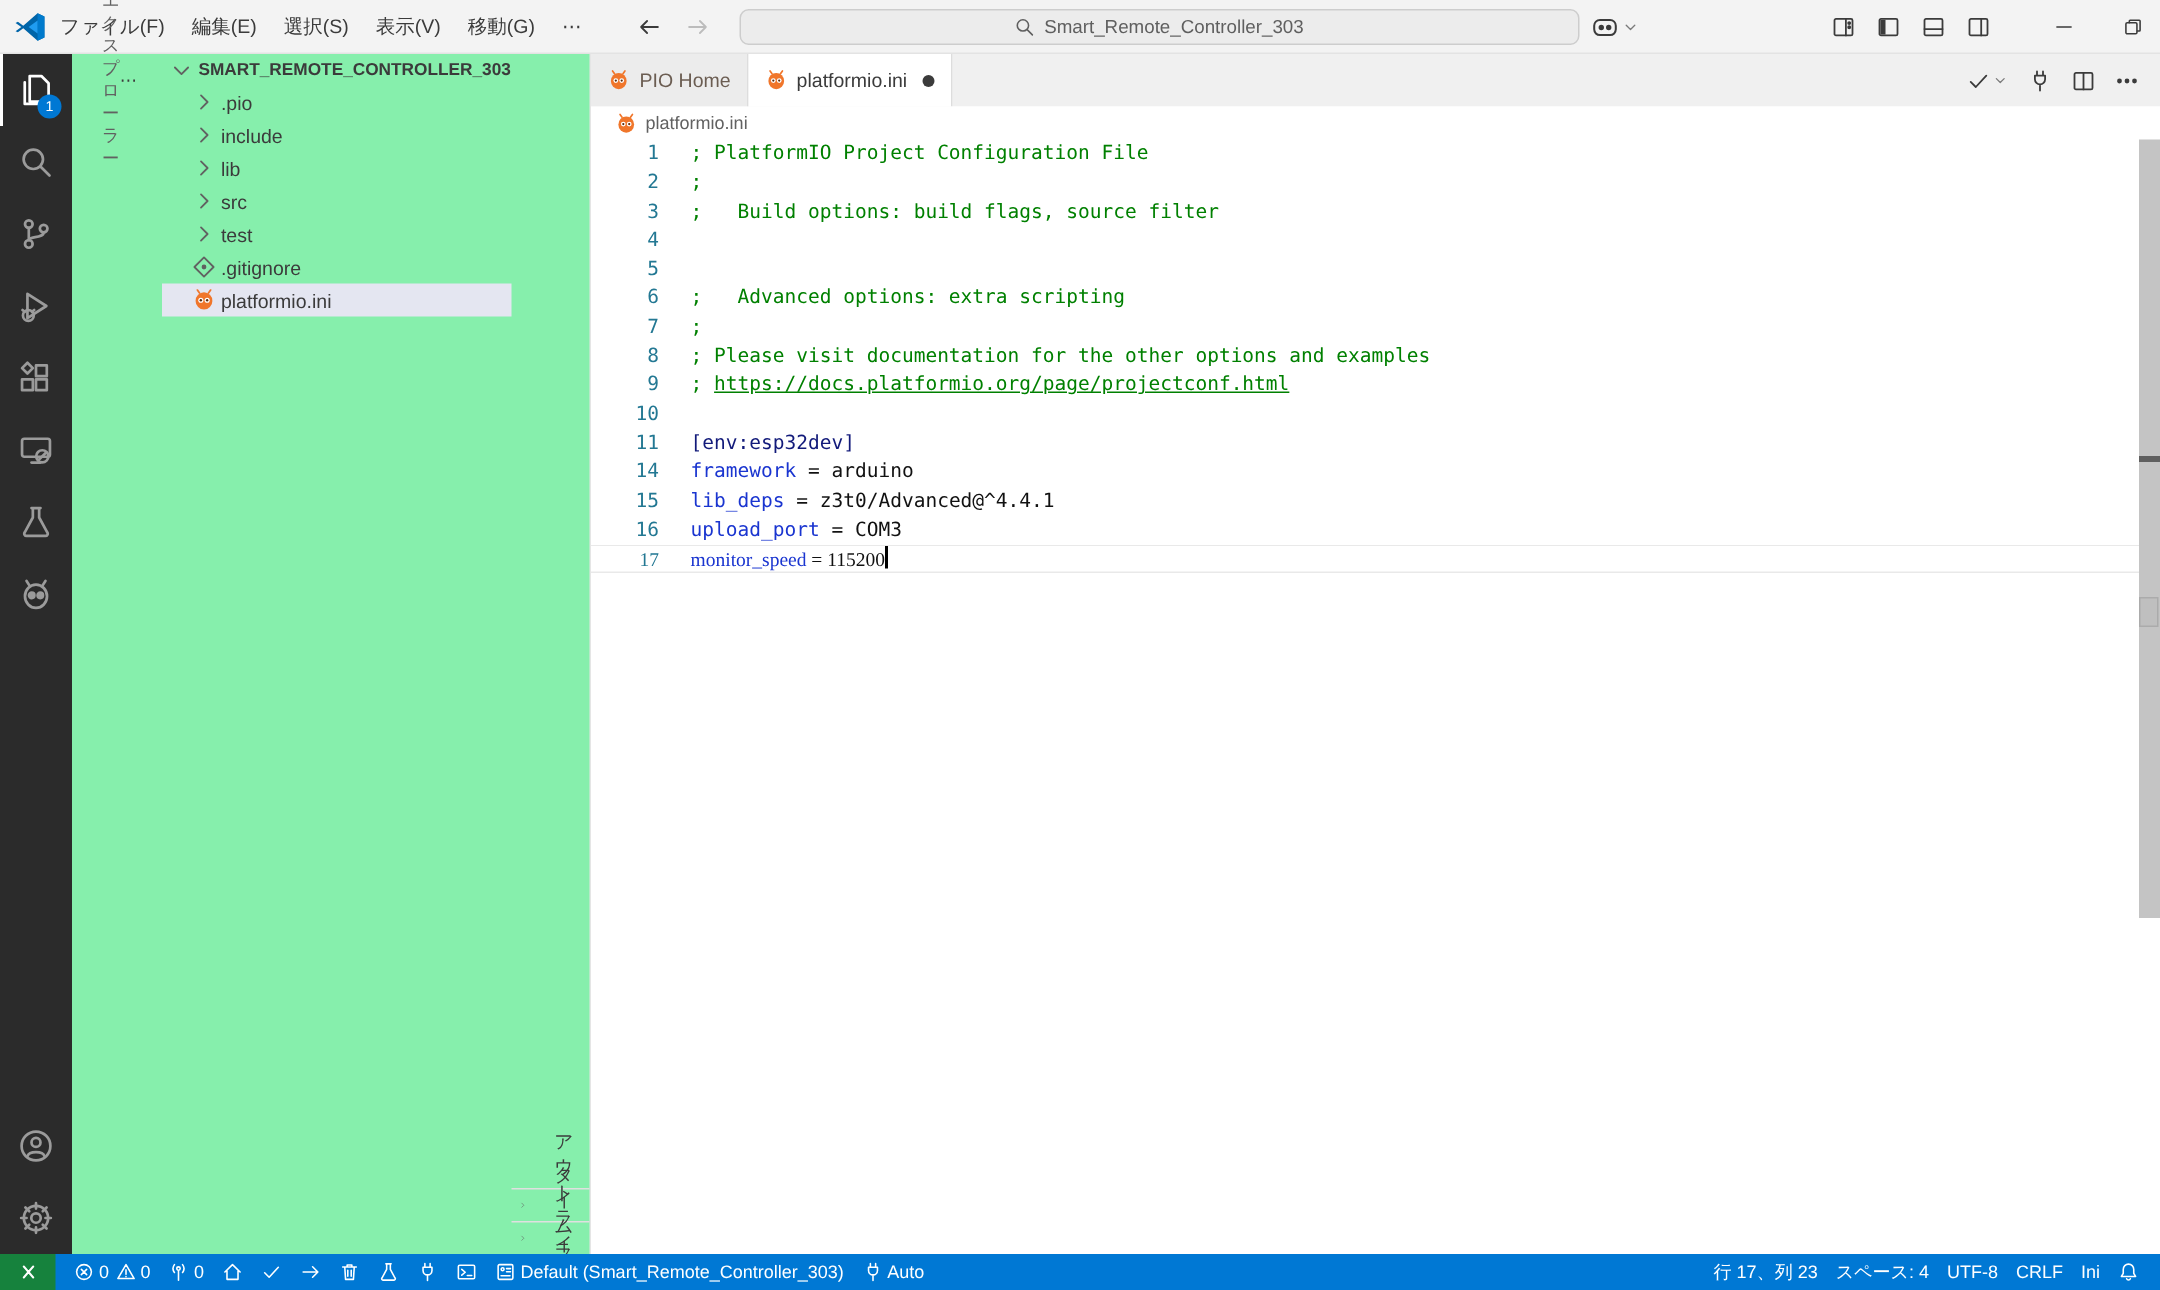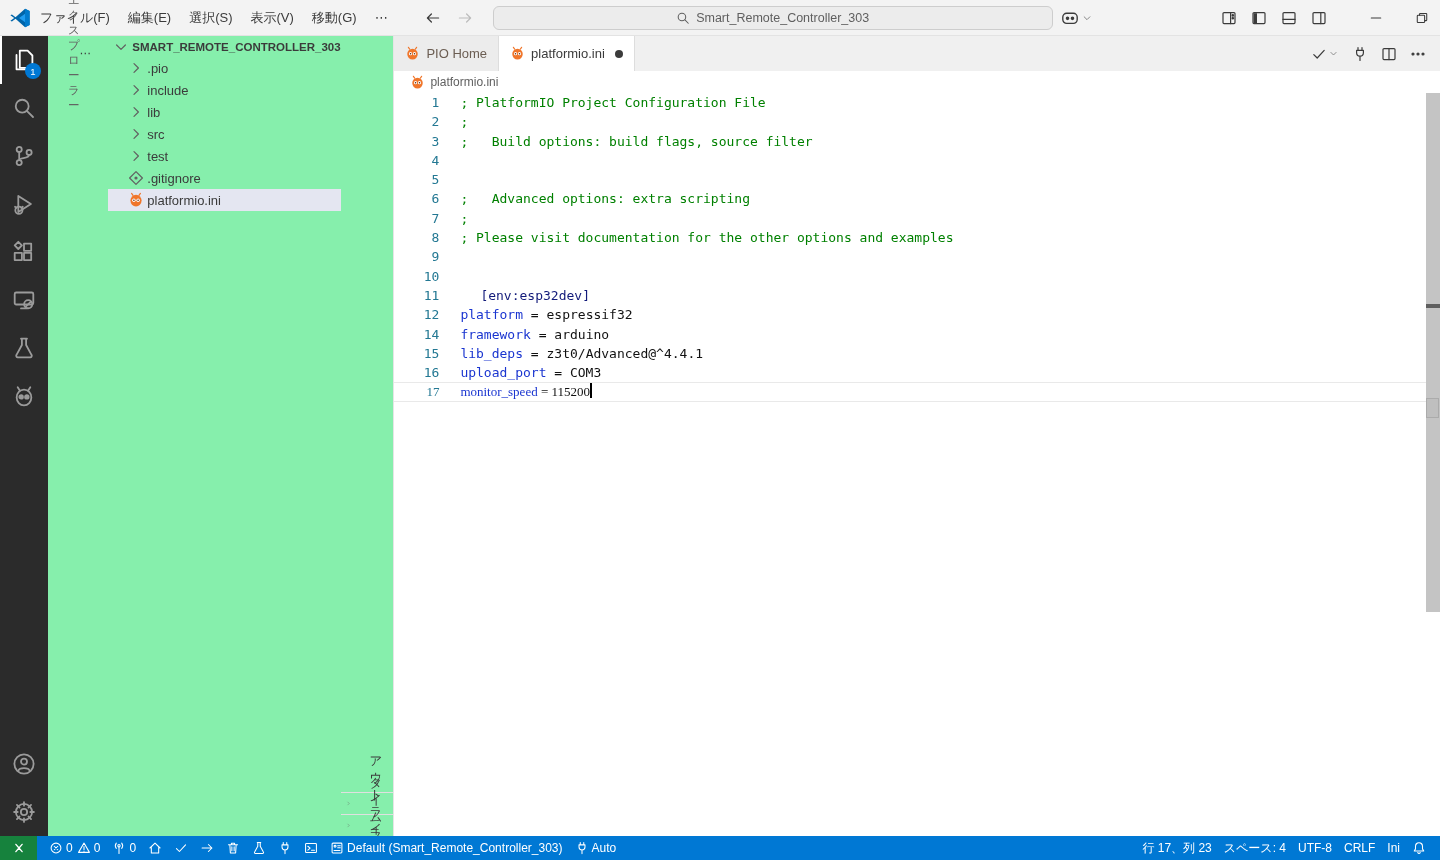--- a/index.html
+++ b/index.html
@@ -65,21 +65,21 @@
                 font-size:12px; color:#616161; background:#fff; }
 
   .code { flex:1; position:relative; overflow:hidden;
           font-family:"DejaVu Sans Mono","Liberation Mono",monospace; font-size:13px; }
   .code-line { display:flex; height:19.3px; line-height:19.3px; white-space:pre; }
   .code-line.current { box-shadow: inset 0 1px 0 #e9e9e9, inset 0 -1px 0 #e9e9e9; font-family: Liberation Serif, serif; }
   .gutter-num { flex:0 0 45px; text-align:right; color:#237893; }
   .line-content { padding-left:21px; color:#111; }
   .tk-comment { color:var(--comment,#008000); }
   .tk-link { color:var(--comment,#008000); text-decoration:underline; }
-  .tk-section { color:var(--section,#121a7a);margin-left:20px; }
+  .tk-section { color:var(--section,#121a7a); }
   .tk-key { color:var(--key,#1a35d0); }
   .tk-text { color:#111; }
   .cursor { display:inline-block; width:1.5px; height:15px; background:#000; vertical-align:-2px; }
 
   .scrollbar { position:absolute; top:57px; right:0; bottom:0; width:14px; }
   .sb-thumb { position:absolute; top:0; left:0; width:14px; height:519px; background:#c4c4c4; }
   .sb-cursor-marker { position:absolute; top:211px; left:0; width:14px; height:4px; background:#5f5f5f; }
   .sb-line-box { position:absolute; top:305px; left:0; width:13px; height:20px;
                  border:1px solid #ababab; background:#bfbfbf; }
 
@@ -474,24 +474,23 @@
     </div>
     <div class="code">
         <div class="code-line "><span class="gutter-num">1</span><span class="line-content"><span class="tk-comment">; PlatformIO Project Configuration File</span></span></div>
         <div class="code-line "><span class="gutter-num">2</span><span class="line-content"><span class="tk-comment">;</span></span></div>
         <div class="code-line "><span class="gutter-num">3</span><span class="line-content"><span class="tk-comment">;   Build options: build flags, source filter</span></span></div>
         <div class="code-line "><span class="gutter-num">4</span></div>
         <div class="code-line "><span class="gutter-num">5</span></div>
         <div class="code-line "><span class="gutter-num">6</span><span class="line-content"><span class="tk-comment">;   Advanced options: extra scripting</span></span></div>
         <div class="code-line "><span class="gutter-num">7</span><span class="line-content"><span class="tk-comment">;</span></span></div>
         <div class="code-line "><span class="gutter-num">8</span><span class="line-content"><span class="tk-comment">; Please visit documentation for the other options and examples</span></span></div>
-        <div class="code-line "><span class="gutter-num">9</span></div>
+        <div class="code-line "><span class="gutter-num">9</span><span class="line-content"><span class="tk-comment">; </span><span class="tk-link">https://docs.platformio.org/page/projectconf.html</span></span></div>
         <div class="code-line "><span class="gutter-num">10</span><span class="line-content"></span></div>
         <div class="code-line "><span class="gutter-num">11</span><span class="line-content"><span class="tk-section">[env:esp32dev]</span></span></div>
-        <div class="code-line "><span class="gutter-num">12</span><span class="line-content"><span class="tk-key">platform</span><span class="tk-text"> = espressif32</span></span></div>
         <div class="code-line "><span class="gutter-num">14</span><span class="line-content"><span class="tk-key">framework</span><span class="tk-text"> = arduino</span></span></div>
         <div class="code-line "><span class="gutter-num">15</span><span class="line-content"><span class="tk-key">lib_deps</span><span class="tk-text"> = z3t0/Advanced@^4.4.1</span></span></div>
         <div class="code-line "><span class="gutter-num">16</span><span class="line-content"><span class="tk-key">upload_port</span><span class="tk-text"> = COM3</span></span></div>
         <div class="code-line current"><span class="gutter-num">17</span><span class="line-content"><span class="tk-key">monitor_speed</span><span class="tk-text"> = 115200</span><span class="cursor"></span></span></div>
       </div>
     <div class="scrollbar">
       <div class="sb-thumb"></div>
       <div class="sb-cursor-marker"></div>
       <div class="sb-line-box"></div>
     </div>

